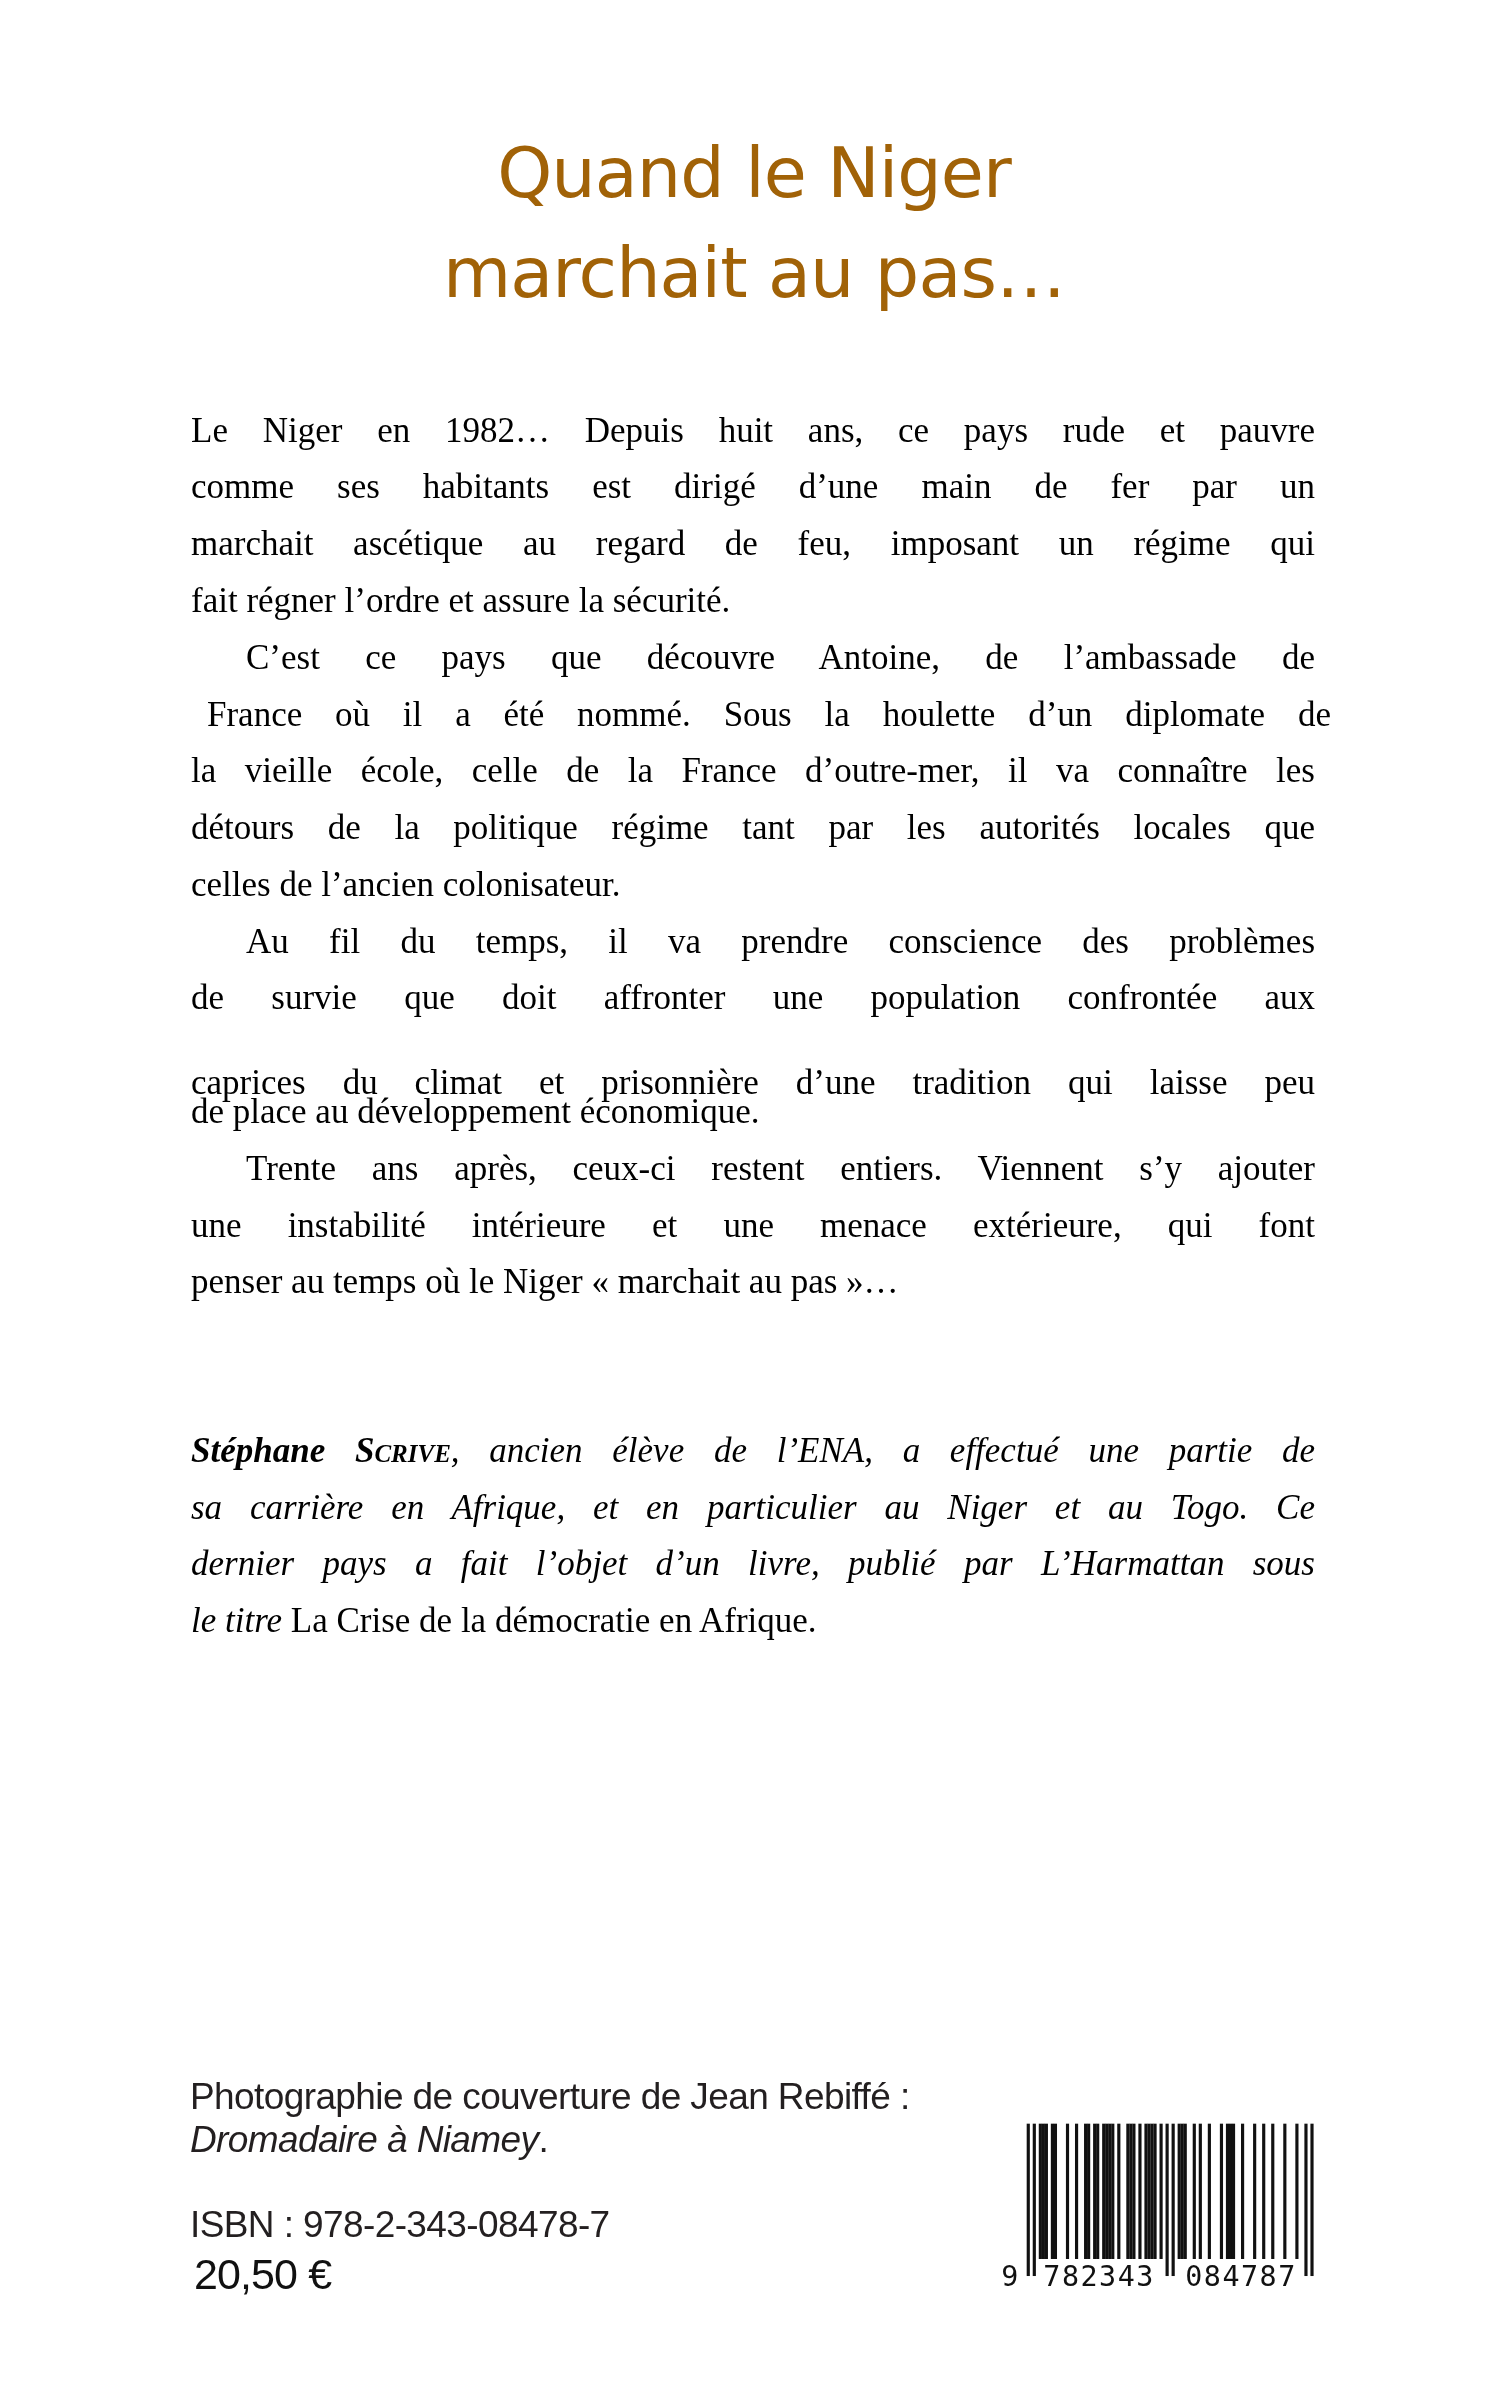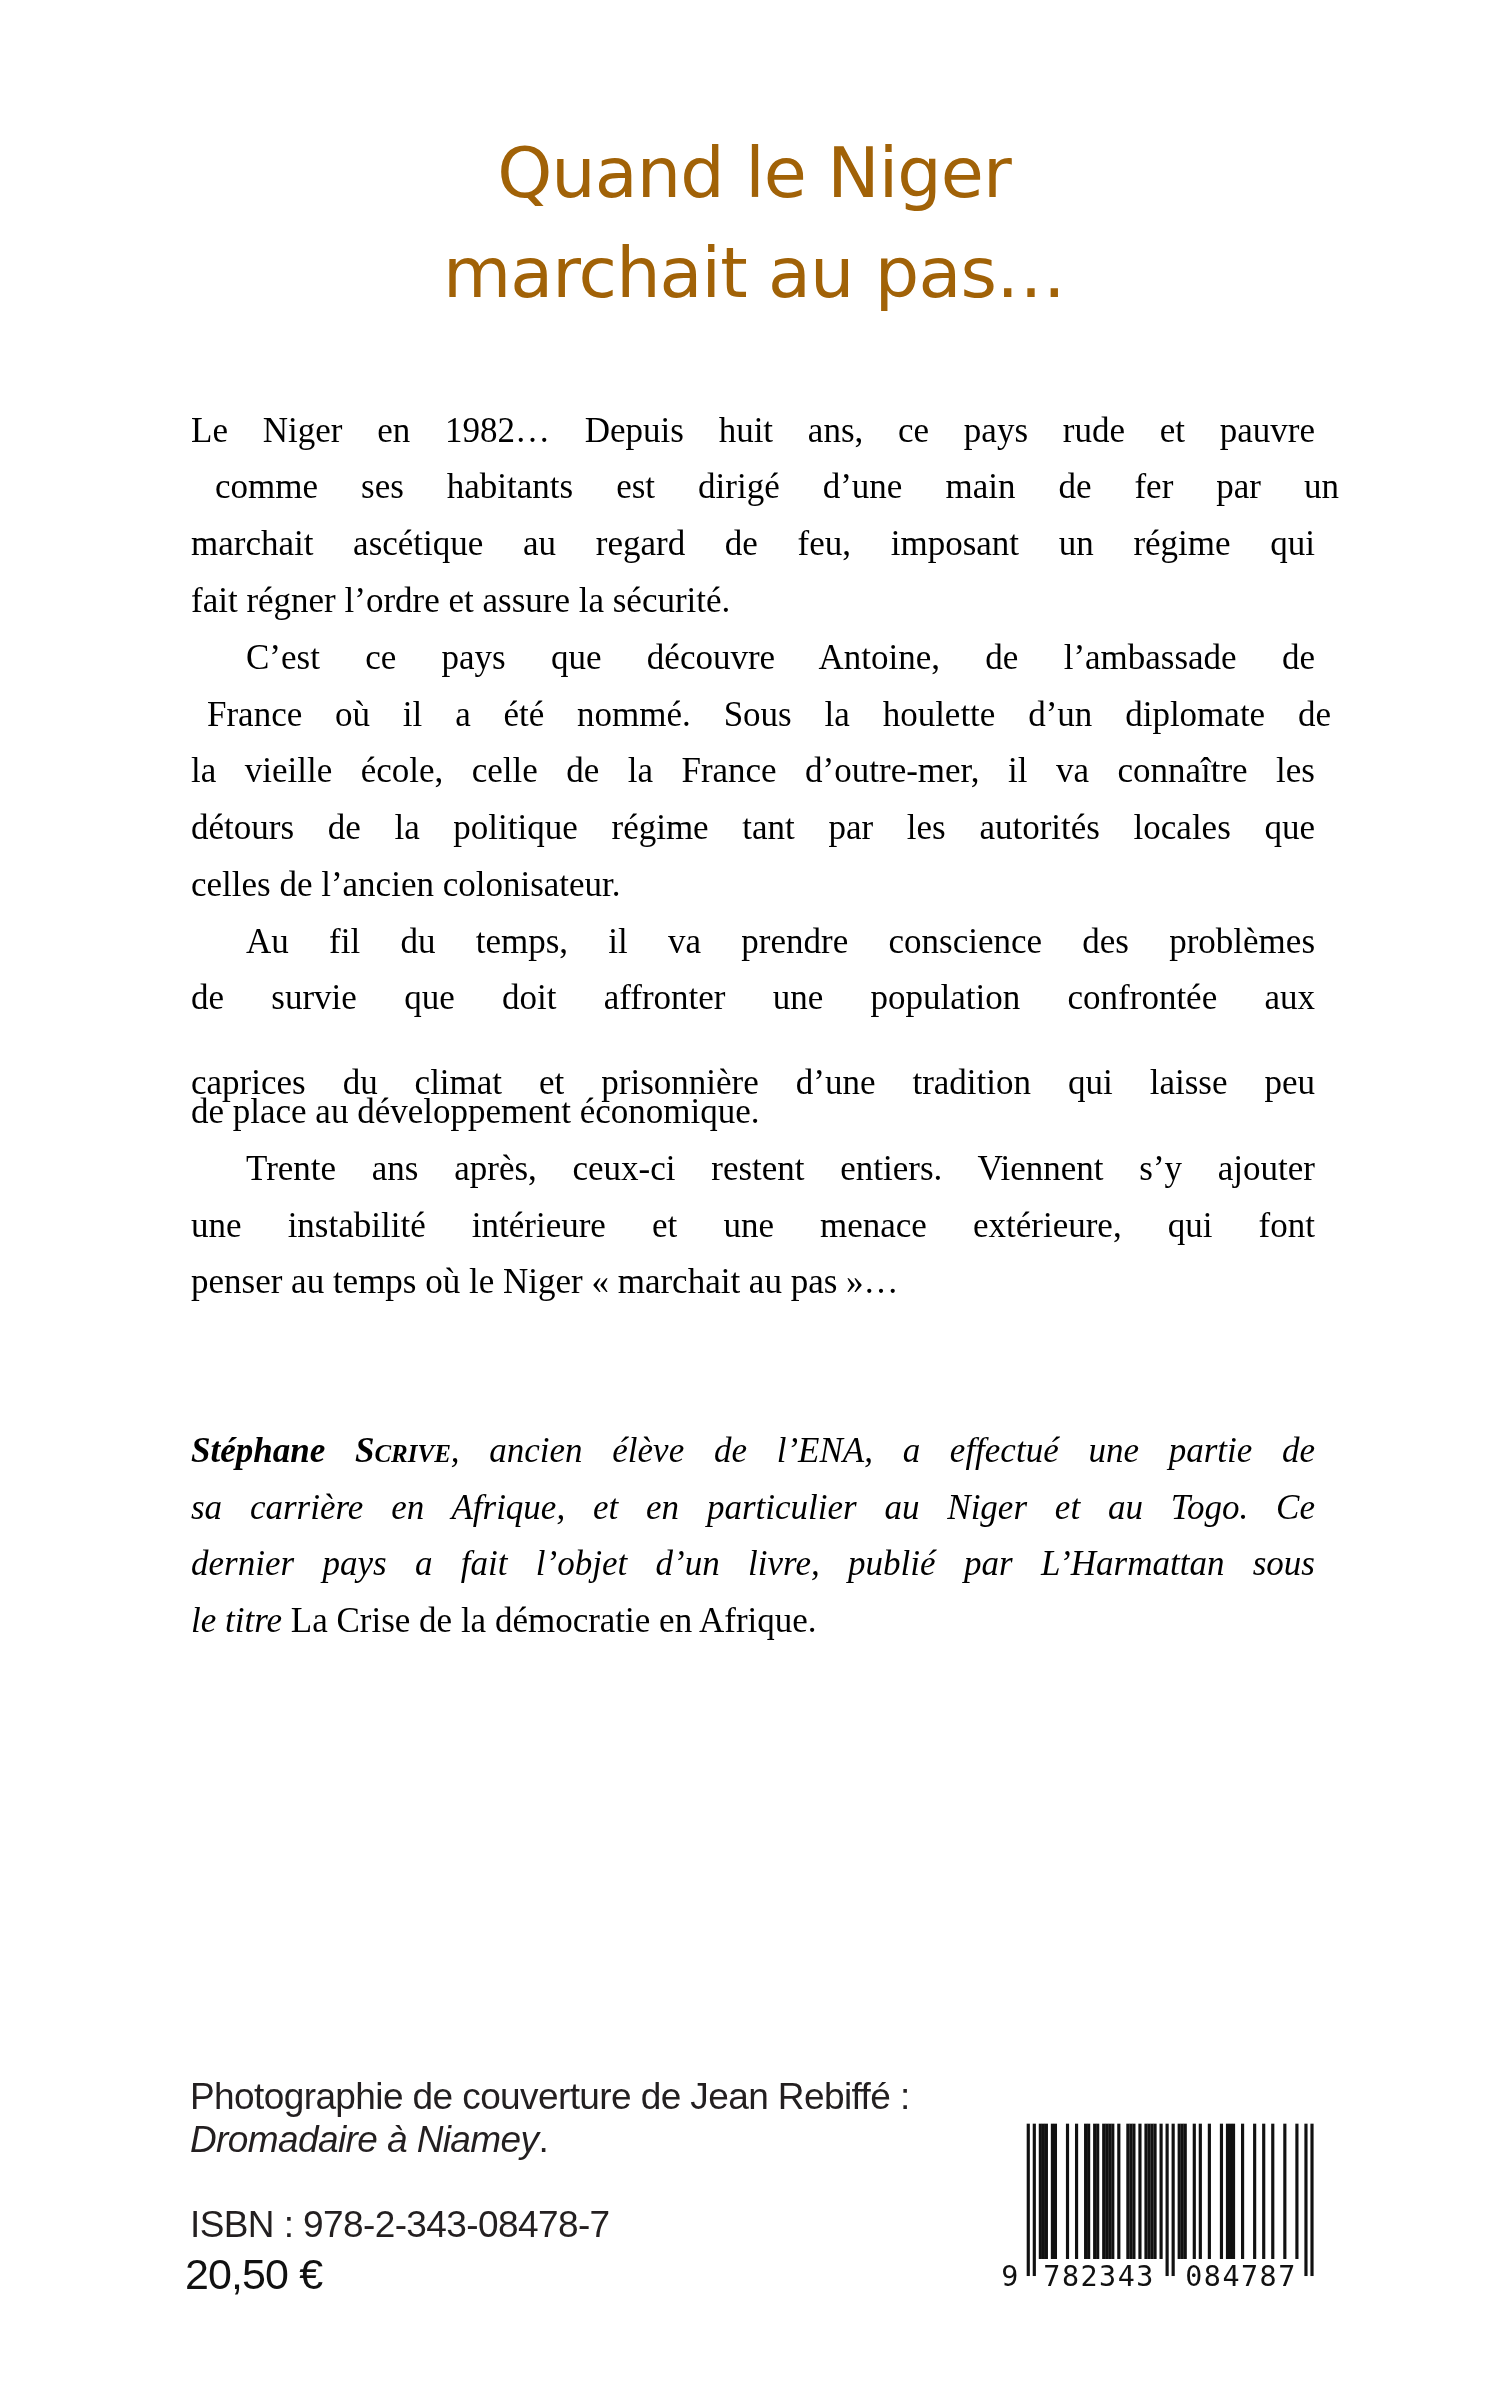--- a/index.html
+++ b/index.html
@@ -60,21 +60,21 @@
     left: 190px;
     font-family: "Liberation Sans", "DejaVu Sans", sans-serif;
     font-size: 37px;
     line-height: 1;
     color: #231f20;
     white-space: nowrap;
     letter-spacing: -0.6px;
   }
   .price {
     position: absolute;
-    left: 185px;
+    left: 194px;
     font-family: "Liberation Sans", "DejaVu Sans", sans-serif;
     font-size: 43px;
     line-height: 1;
     color: #111111;
     white-space: nowrap;
     letter-spacing: -0.9px;
   }
   .barcode {
     position: absolute;
     left: 1001px;
@@ -87,21 +87,21 @@
 </head>
 <body>
 
 <div class="page">
 
   <div class="title-line" style="top:138px;">Quand le Niger</div>
   <div class="title-line" style="top:238px;">marchait au pas…</div>
 
   <div>
     <div class="body-line justify" style="top:413px;">Le Niger en 1982… Depuis huit ans, ce pays rude et pauvre</div>
-    <div class="body-line justify" style="top:469px;margin-left:24px;">comme ses habitants est dirigé d’une main de fer par un</div>
+    <div class="body-line justify" style="top:469px;">comme ses habitants est dirigé d’une main de fer par un</div>
     <div class="body-line justify" style="top:526px;">marchait ascétique au regard de feu, imposant un régime qui</div>
     <div class="body-line" style="top:583px;">fait régner l’ordre et assure la sécurité.</div>
 
     <div class="body-line justify indent" style="top:640px;">C’est ce pays que découvre Antoine, de l’ambassade de</div>
     <div class="body-line justify" style="top:697px;margin-left:16px;">France où il a été nommé. Sous la houlette d’un diplomate de</div>
     <div class="body-line justify" style="top:753px;">la vieille école, celle de la France d’outre-mer, il va connaître les</div>
     <div class="body-line justify" style="top:810px;">détours de la politique régime tant par les autorités locales que</div>
     <div class="body-line" style="top:867px;">celles de l’ancien colonisateur.</div>
 
     <div class="body-line justify indent" style="top:924px;">Au fil du temps, il va prendre conscience des problèmes</div>

